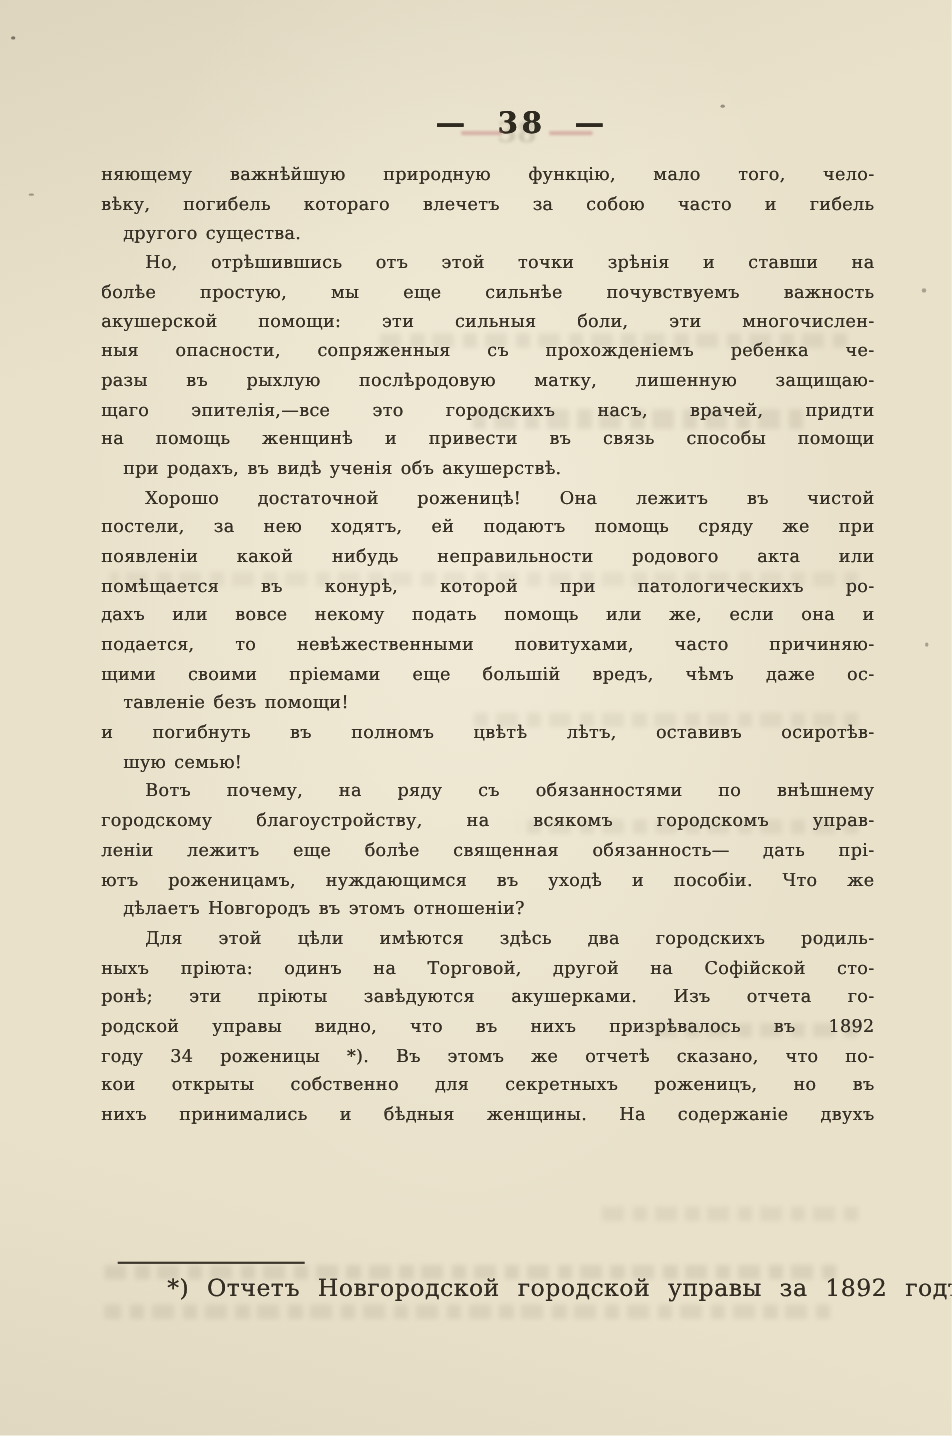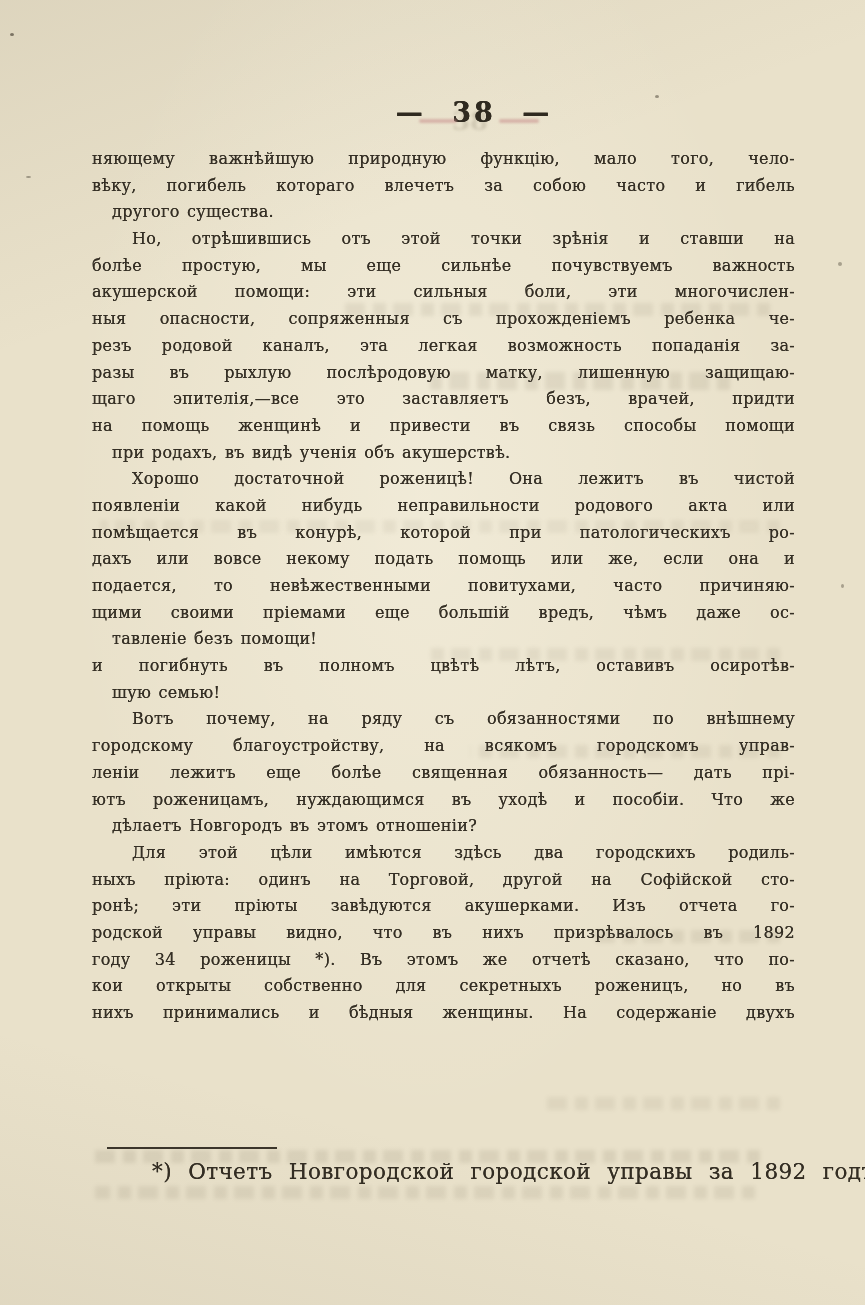--- a/index.html
+++ b/index.html
@@ -93,26 +93,26 @@
   <div class="speck" style="top:584px; left:841px; width:3px; height:4px; opacity:.4;"></div>
 
   <div class="body-text">
       <div class="line">няющему важнѣйшую природную функцію, мало того, чело-</div>
       <div class="line">вѣку, погибель котораго влечетъ за собою часто и гибель</div>
       <div class="line end">другого существа.</div>
       <div class="line indent">Но, отрѣшившись отъ этой точки зрѣнія и ставши на</div>
       <div class="line">болѣе простую, мы еще сильнѣе почувствуемъ важность</div>
       <div class="line">акушерской помощи: эти сильныя боли, эти многочислен-</div>
       <div class="line">ныя опасности, сопряженныя съ прохожденіемъ ребенка че-</div>
-      <div class="line">резъ родовой каналъ, эта легкая возможность попаданія за-</div>
       <div class="line">разы въ рыхлую послѣродовую матку, лишенную защищаю-</div>
-      <div class="line">щаго эпителія,—все это заставляетъ безъ, врачей, придти</div>
+      <div class="line">щаго эпителія,—все это городскихъ насъ, врачей, придти</div>
       <div class="line">на помощь женщинѣ и привести въ связь способы помощи</div>
       <div class="line end">при родахъ, въ видѣ ученія объ акушерствѣ.</div>
       <div class="line indent">Хорошо достаточной роженицѣ! Она лежитъ въ чистой</div>
+      <div class="line">постели, за нею ходятъ, ей подаютъ помощь сряду же при</div>
       <div class="line">появленіи какой нибудь неправильности родового акта или</div>
       <div class="line">помѣщается въ конурѣ, которой при патологическихъ ро-</div>
       <div class="line">дахъ или вовсе некому подать помощь или же, если она и</div>
       <div class="line">подается, то невѣжественными повитухами, часто причиняю-</div>
       <div class="line">щими своими пріемами еще большій вредъ, чѣмъ даже ос-</div>
       <div class="line end">тавленіе безъ помощи!</div>
       <div class="line">и погибнуть въ полномъ цвѣтѣ лѣтъ, оставивъ осиротѣв-</div>
       <div class="line end">шую семью!</div>
       <div class="line indent">Вотъ почему, на ряду съ обязанностями по внѣшнему</div>
       <div class="line">городскому благоустройству, на всякомъ городскомъ управ-</div>

